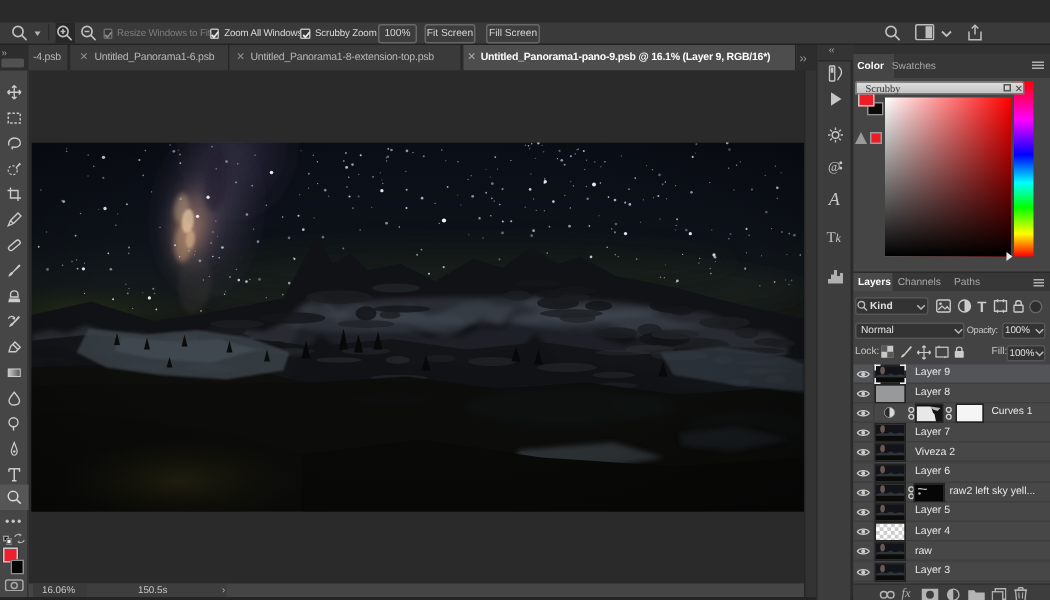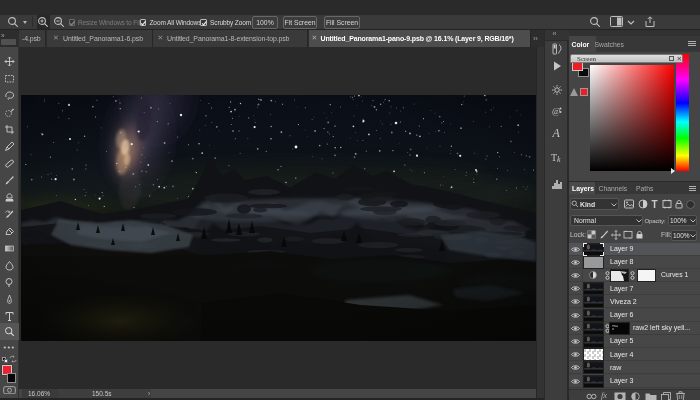--- a/index.html
+++ b/index.html
@@ -794,21 +794,21 @@
       <div class="abs" style="left:0;top:22px;width:131px;height:129px;background:#454545;">
         <div class="abs" style="left:107px;top:1.5px;width:13px;height:117.5px;background:linear-gradient(to bottom,#ff0000,#ff00ff 22%,#0000ff 42%,#00ffff 58%,#00ff00 72%,#ffff00 87%,#ff0000);"></div>
         <div class="abs" style="left:21px;top:13px;width:84px;height:106px;background:linear-gradient(to right,#ffffff,#ff0000);"></div>
         <div class="abs" style="left:21px;top:13px;width:84px;height:106px;background:linear-gradient(to bottom,rgba(0,0,0,0),#000000);"></div>
         <div class="abs" style="left:101.5px;top:115.5px;width:0;height:0;border-top:3px solid transparent;border-bottom:3px solid transparent;border-left:4.5px solid #e8e8e8;"></div>
         <div class="abs" style="left:9px;top:16px;width:11px;height:9px;background:#0a0a0a;border:1px solid #909090;"></div>
         <div class="abs" style="left:3px;top:10px;width:11px;height:9px;background:#ee1c25;border:1px solid #c8c8c8;"></div>
         <div class="abs" style="left:1px;top:36px;width:0;height:0;border-left:4.5px solid transparent;border-right:4.5px solid transparent;border-bottom:8px solid #9a9a9a;"></div>
         <div class="abs" style="left:11px;top:36px;width:8px;height:8px;background:#ee1c25;border:1px solid #9a9a9a;"></div>
         <div class="abs" style="left:1px;top:1.5px;width:113px;height:9px;background:linear-gradient(#dedede,#c4c4c4);border:0.5px solid #7a7a7a;border-radius:2px 2px 0 0;">
-          <div class="abs" style="left:6px;top:0.5px;font-size:7px;color:#333;font-family:'Liberation Serif',serif;">Screen</div>
+          <div class="abs" style="left:6px;top:0.5px;font-size:7px;color:#333;font-family:'Liberation Serif',serif;">Scrubby</div>
           <div class="abs" style="left:98px;top:1.5px;width:5px;height:5px;border:0.8px solid #555;"></div>
           <div class="abs" style="left:105.5px;top:0px;font-size:6.5px;color:#444;">✕</div>
         </div>
       </div>
       <div class="abs" style="left:0;top:151px;width:131px;height:219px;background:#434343;border-top:1px solid #2a2a2a;">
         <div class="abs" style="left:0;top:0;width:131px;height:12px;background:#373737;"></div>
         <div class="abs" style="left:0;top:0;width:26px;height:12px;background:#4a4a4a;"></div>
         <div class="abs" style="left:3px;top:2.5px;font-size:6.8px;font-weight:bold;color:#ffffff;">Layers</div>
         <div class="abs" style="left:29.5px;top:2.5px;font-size:6.8px;color:#a8a8a8;">Channels</div>
         <div class="abs" style="left:67px;top:2.5px;font-size:6.8px;color:#a8a8a8;">Paths</div>

